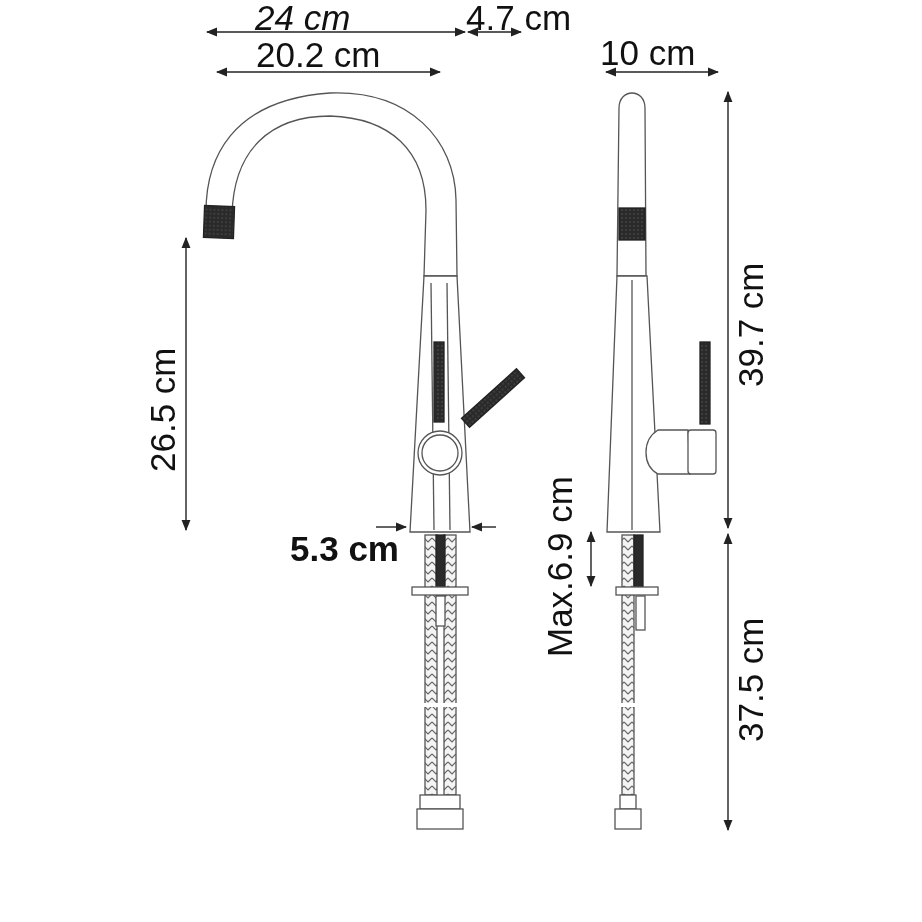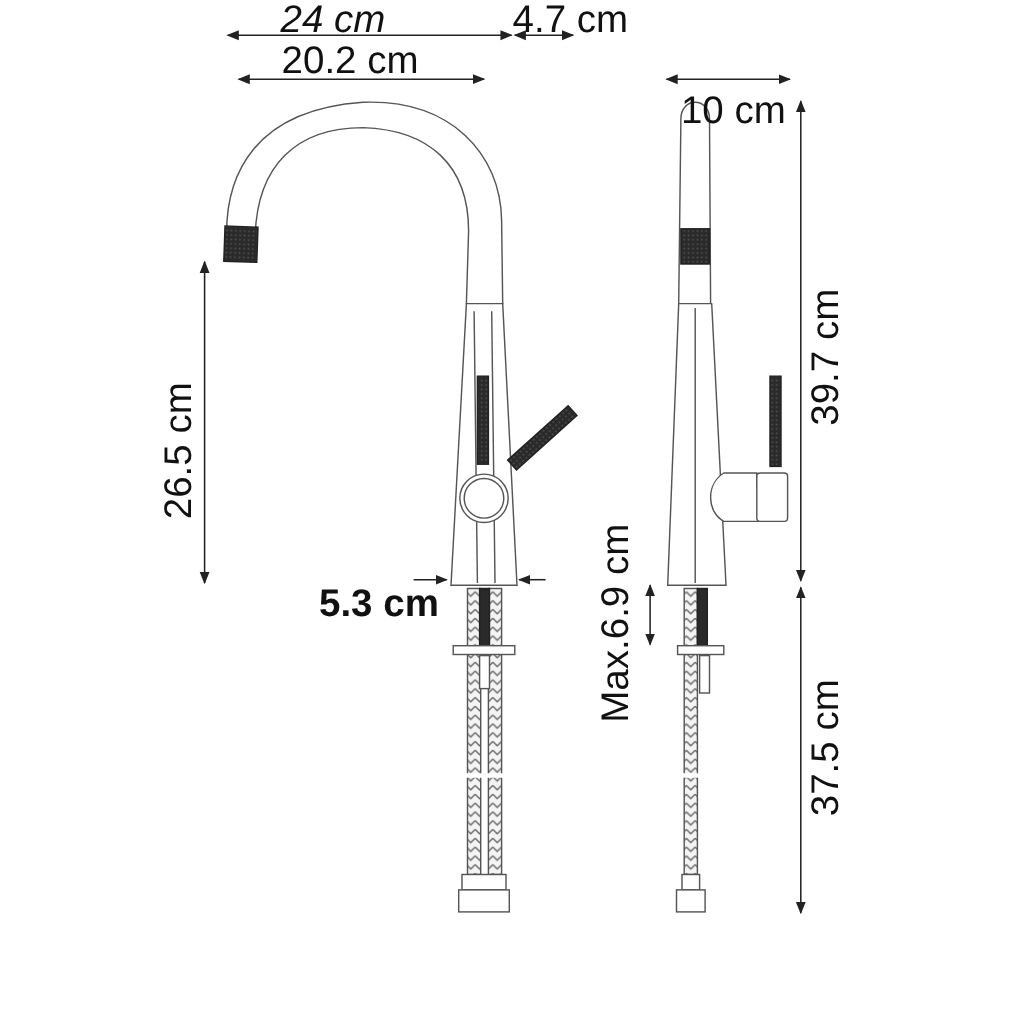--- a/index.html
+++ b/index.html
@@ -78,19 +78,19 @@
     <rect x="636" y="596" width="9" height="34"></rect>
     <path d="M618 705 L640 705" stroke="#fff" stroke-width="4"></path>
     <rect x="620" y="795" width="16" height="14"></rect>
     <rect x="615" y="809" width="26" height="20"></rect>
   </g>
 </svg>
 
 <div class="lbl" style="left:255px; top:0px;font-style:italic;">24 cm</div>
 <div class="lbl" style="left:466px; top:0px;">4.7 cm</div>
 <div class="lbl" style="left:256px; top:37px;">20.2 cm</div>
-<div class="lbl" style="left:619px; top:35px;margin-top:48px;">10 cm</div>
+<div class="lbl" style="left:600px; top:35px;">10 cm</div>
 <div class="lbl" style="left:290px; top:531px;font-weight:bold;">5.3 cm</div>
 
 <div class="lbl vert" style="left:145px; top:472px;">26.5 cm</div>
 <div class="lbl vert" style="left:542px; top:657px;">Max.6.9 cm</div>
 <div class="lbl vert" style="left:733px; top:387px;">39.7 cm</div>
 <div class="lbl vert" style="left:733px; top:742px;">37.5 cm</div>
 
 </body></html>

